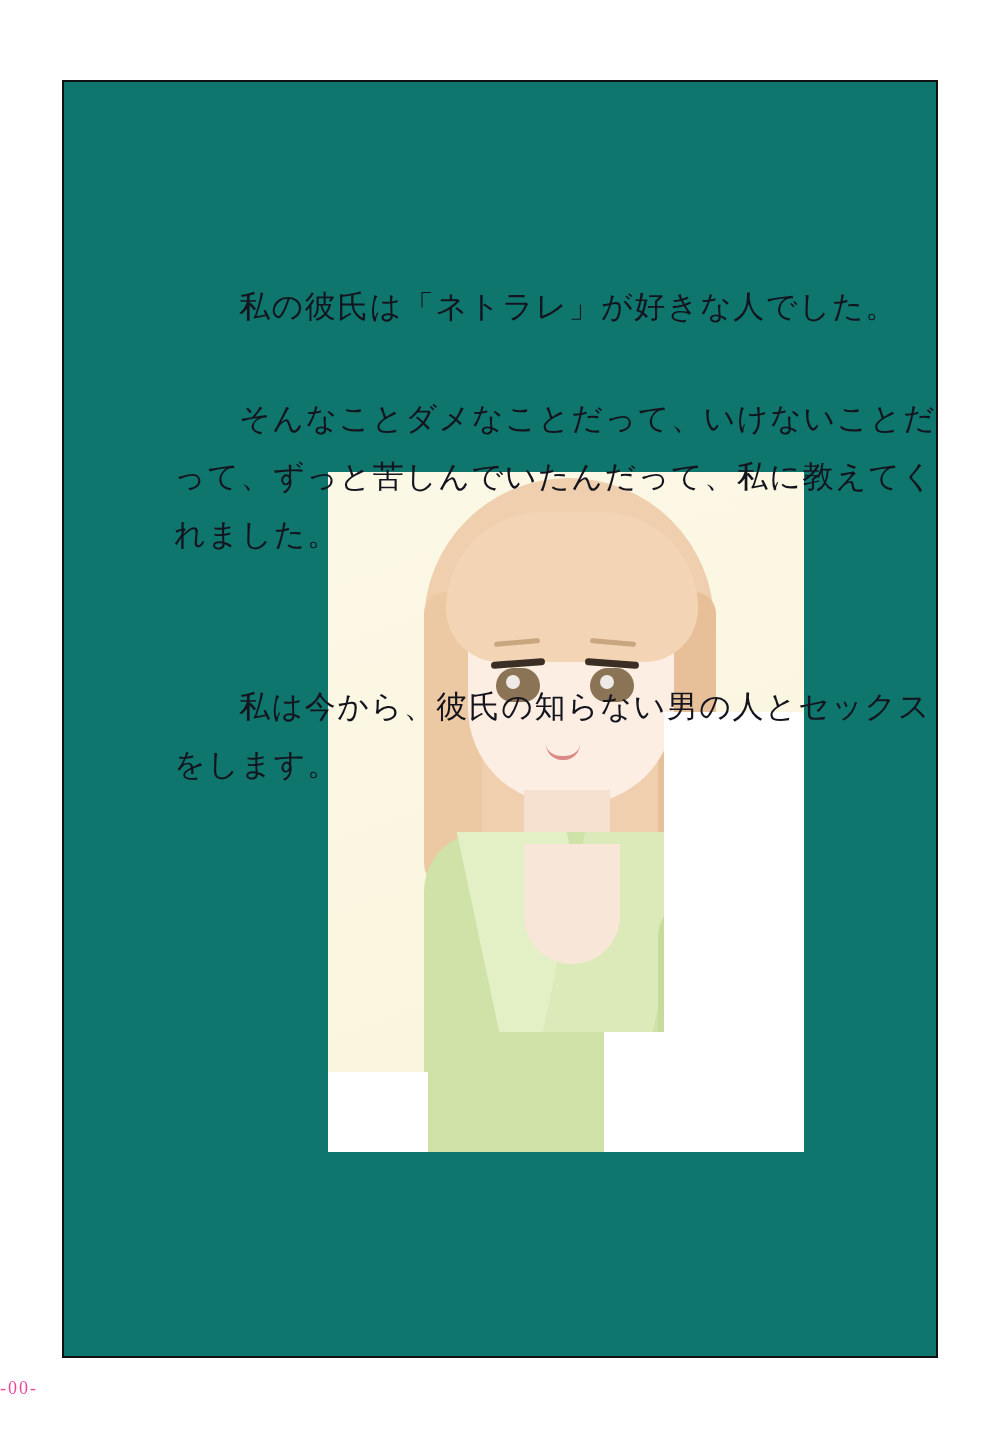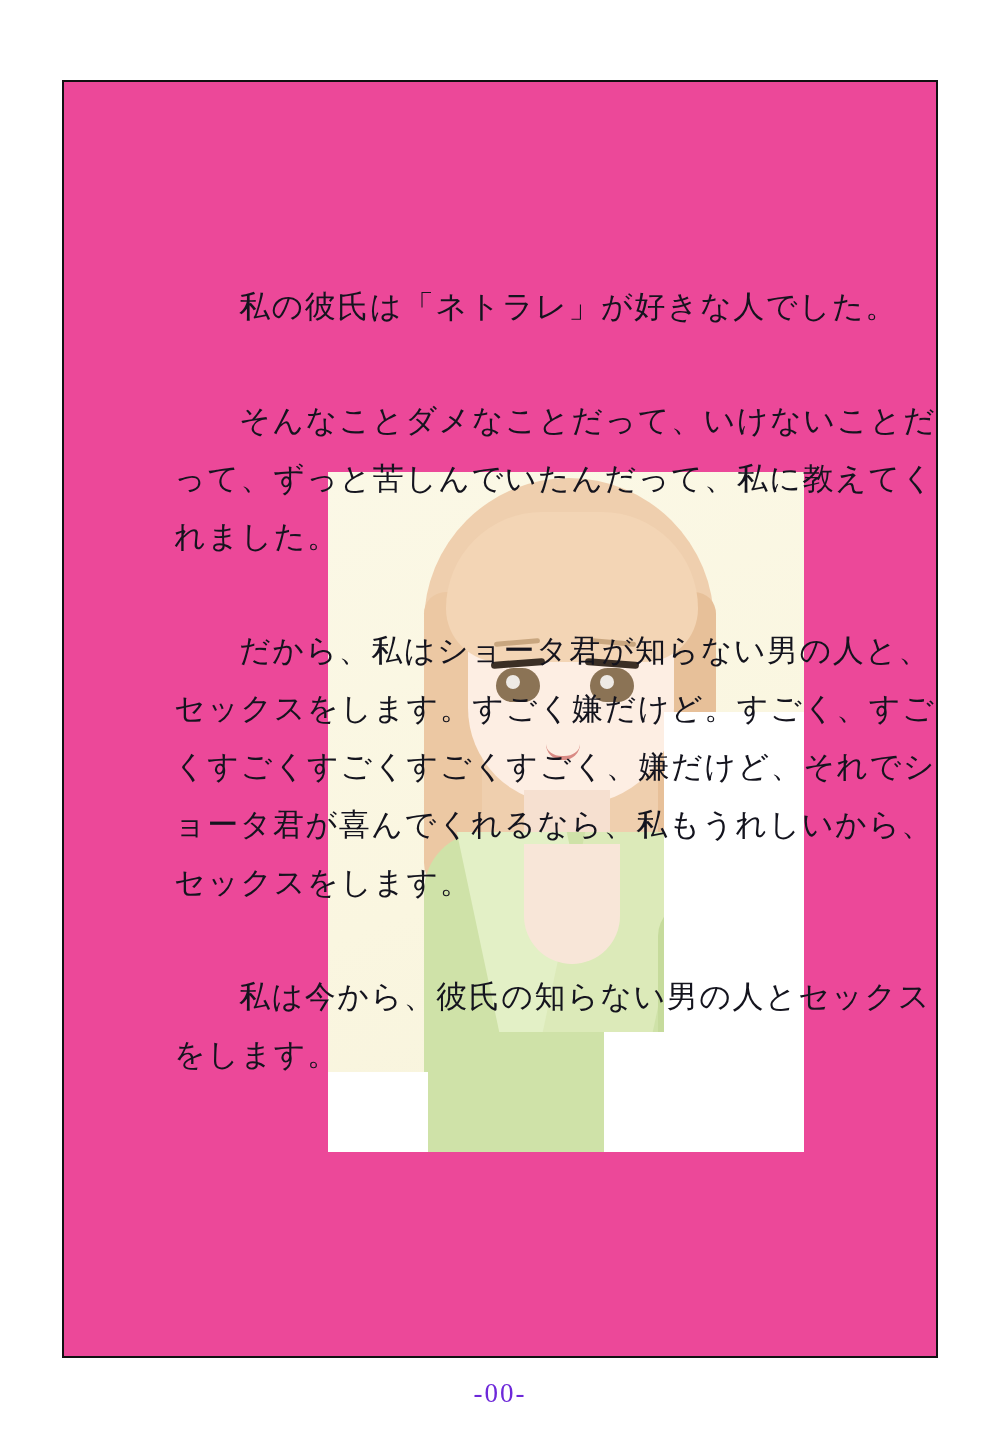--- a/index.html
+++ b/index.html
@@ -17,21 +17,21 @@
 
   
   .page-frame {
     position: absolute;
     left: 62px;
     top: 80px;
     width: 876px;
     height: 1278px;
     border: 2px solid #111111;
     box-sizing: border-box;
-    background: #ec4899;
+    background: #0f766e;
   }
 
   
   .illustration {
     position: absolute;
     left: 264px;
     top: 390px;
     width: 476px;
     height: 680px;
     z-index: 1;
@@ -235,32 +235,31 @@
     line-height: 58px;
     letter-spacing: 1.5px;
     font-family: "Liberation Serif", "DejaVu Serif", serif;
     font-weight: 500;
   }
   .para {
     margin: 0;
     text-indent: 2.1em;
     white-space: pre-wrap;
   }
-  .para.tight { text-indent: 2.1em; }
+  .para.tight { text-indent: 2.1em; font-family: Liberation Mono, monospace; }
   .spacer-lg { height: 56px; }
 
   .page-number {
     position: absolute;
     left: 0;
     right: 0;
     top: 1378px;
-    text-align: center;
-    font-size: 27px;
+    font-size: 18px;
     letter-spacing: 2px;
-    color: #6d28d9;
+    color: #ec4899;
     font-family: "Liberation Serif", "DejaVu Serif", serif;
   }
 </style>
 </head>
 <body>
 
 <div class="page-frame">
 
   <div class="illustration">
     <div class="illu-bg-clip">
@@ -287,20 +286,19 @@
       <div class="illu-cut-b"></div>
       <div class="illu-cut-c"></div>
     </div>
   </div>
 
   <div class="text-block">
     <p class="para">私の彼氏は「ネトラレ」が好きな人でした。</p>
     <div class="spacer-lg"></div>
     <p class="para tight">そんなことダメなことだって、いけないことだって、ずっと苦しんでいたんだって、私に教えてくれました。</p>
     <div class="spacer-lg"></div>
-    <p class="para">だから、私はショータ君が知らない男の人と、セックスをします。すごく嫌だけど。すごく、すごくすごくすごくすごくすごく、嫌だけど、それでショータ君が喜んでくれるなら、私もうれしいから、セックスをします。</p>
     <div class="spacer-lg"></div>
     <p class="para">私は今から、彼氏の知らない男の人とセックスをします。</p>
   </div>
 
 </div>
 
 <div class="page-number">-00-</div>
 
 </body></html>

